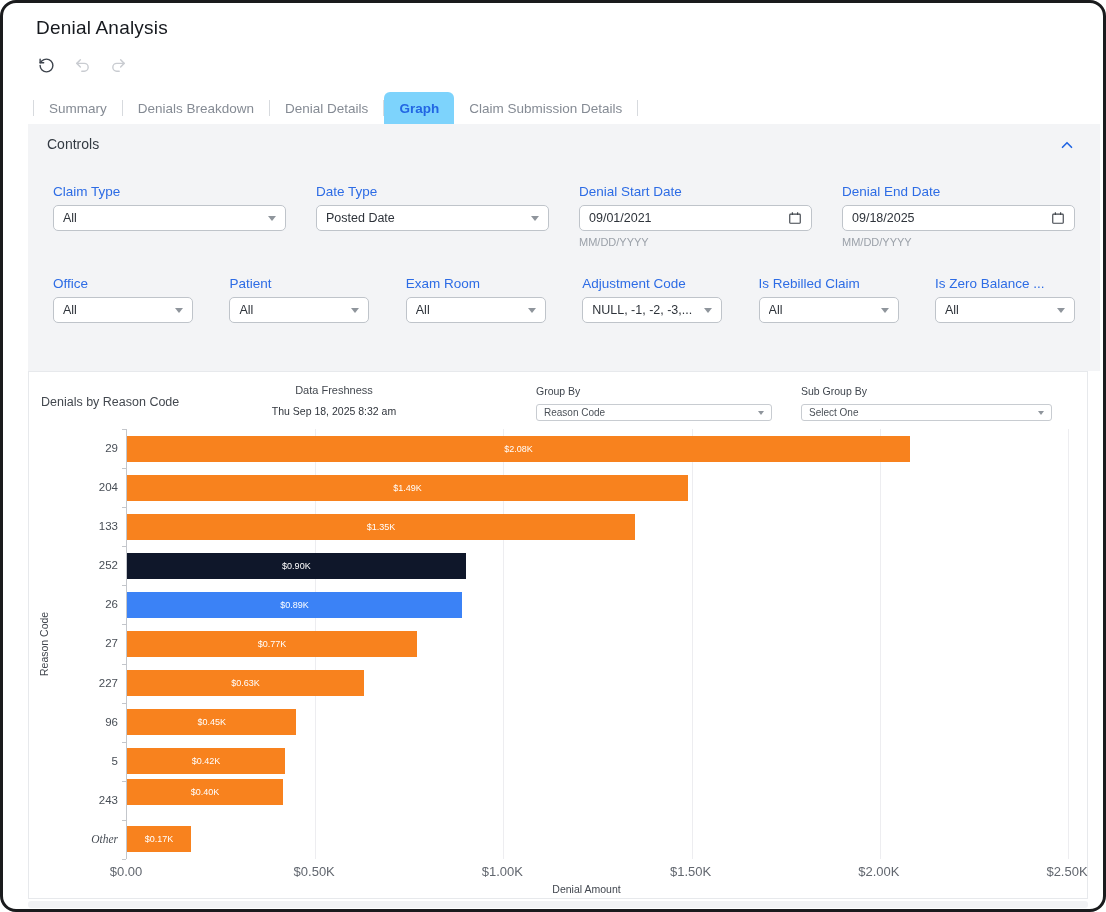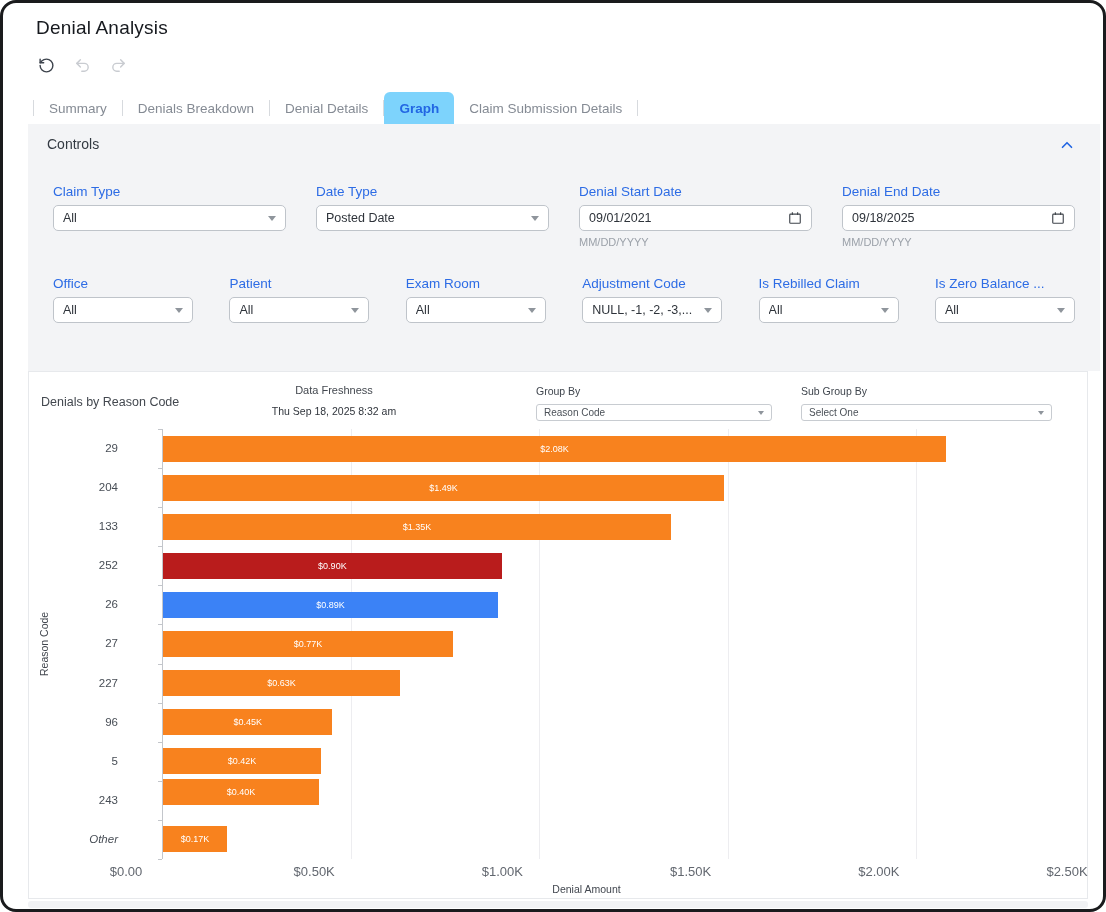--- a/index.html
+++ b/index.html
@@ -76,22 +76,22 @@
   .caret-down.small { border-left-width:3.5px; border-right-width:3.5px; border-top-width:4.5px; }
   
   .y-axis-title {
     position:absolute; left:8px; top:57px; height:430px; width:14px;
     display:flex; align-items:center; justify-content:center;
     writing-mode:vertical-rl; transform:rotate(180deg);
     font-size:10.5px; color:#42474f;
   }
   .y-labels { position:absolute; left:29px; top:57px; width:60px; height:430px; }
   .y-label { position:absolute; right:0; width:60px; text-align:right; font-size:11.5px; color:#474d55; }
-  .y-label.italic { font-style:italic; }
-  .plot-area { position:absolute; left:97px; top:57px; width:941px; height:430px; border-left:1px solid #c3c6cb;margin-left:36px; }
+  .y-label.italic { font-style:italic;font-family:Liberation Serif, serif; }
+  .plot-area { position:absolute; left:97px; top:57px; width:941px; height:430px; border-left:1px solid #c3c6cb; }
   .gridline { position:absolute; top:0; bottom:0; width:1px; background:#ededf0; }
   .y-tick { position:absolute; left:-5px; width:4px; height:1px; background:#c3c6cb; }
   .bar { position:absolute; left:0; height:26px; display:flex; align-items:center; justify-content:center; cursor:pointer; }
   .bar-label { font-size:9px; color:#ffffff; white-space:nowrap; }
   .x-labels { position:absolute; left:97px; top:492px; width:941px; height:12px; }
   .x-tick-label { position:absolute; transform:translateX(-50%); font-size:13px; color:#62676f; white-space:nowrap; }
   .x-axis-title { position:absolute; left:87px; top:511px; width:941px; text-align:center; font-size:10.5px; color:#42474f; }
 </style>
 </head>
 <body>
@@ -289,21 +289,21 @@
         <div class="y-tick" style="top: 430px;"></div>
         <div class="bar" style="top: 6.54545px; width: 782.912px; background: rgb(248, 130, 30);">
           <span class="bar-label">$2.08K</span>
         </div>
         <div class="bar" style="top: 45.6364px; width: 560.836px; background: rgb(248, 130, 30);">
           <span class="bar-label">$1.49K</span>
         </div>
         <div class="bar" style="top: 84.7273px; width: 508.14px; background: rgb(248, 130, 30);">
           <span class="bar-label">$1.35K</span>
         </div>
-        <div class="bar" style="top: 123.818px; width: 338.76px; background: #b91c1c;">
+        <div class="bar" style="top: 123.818px; width: 338.76px; background: #0f172a;">
           <span class="bar-label">$0.90K</span>
         </div>
         <div class="bar" style="top: 162.909px; width: 334.996px; background: #3b82f6;">
           <span class="bar-label">$0.89K</span>
         </div>
         <div class="bar" style="top: 202px; width: 289.828px; background: rgb(248, 130, 30);">
           <span class="bar-label">$0.77K</span>
         </div>
         <div class="bar" style="top: 241.091px; width: 237.132px; background: rgb(248, 130, 30);">
           <span class="bar-label">$0.63K</span>

